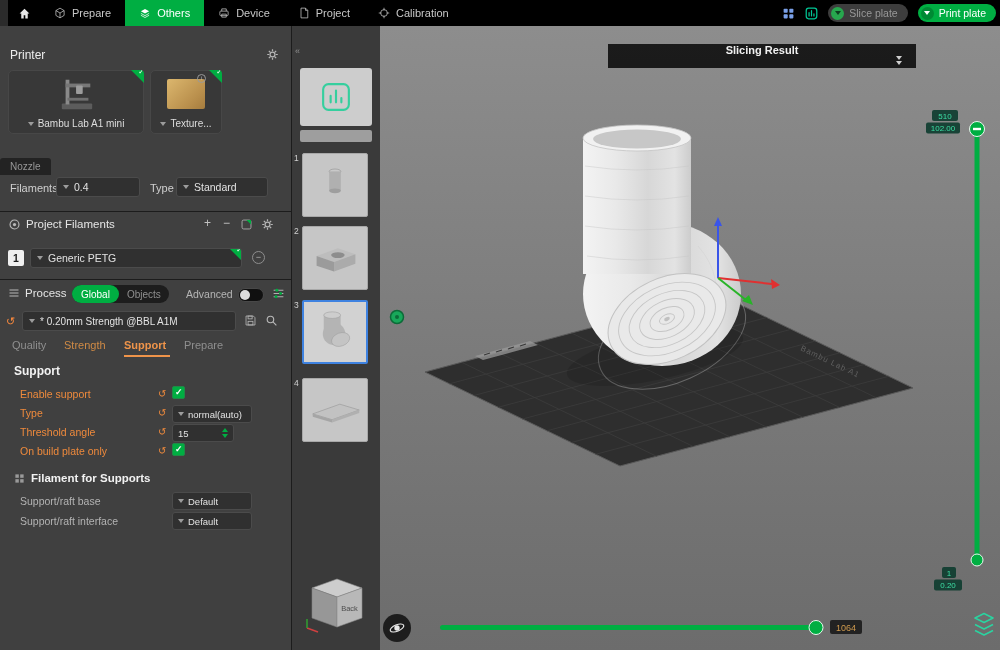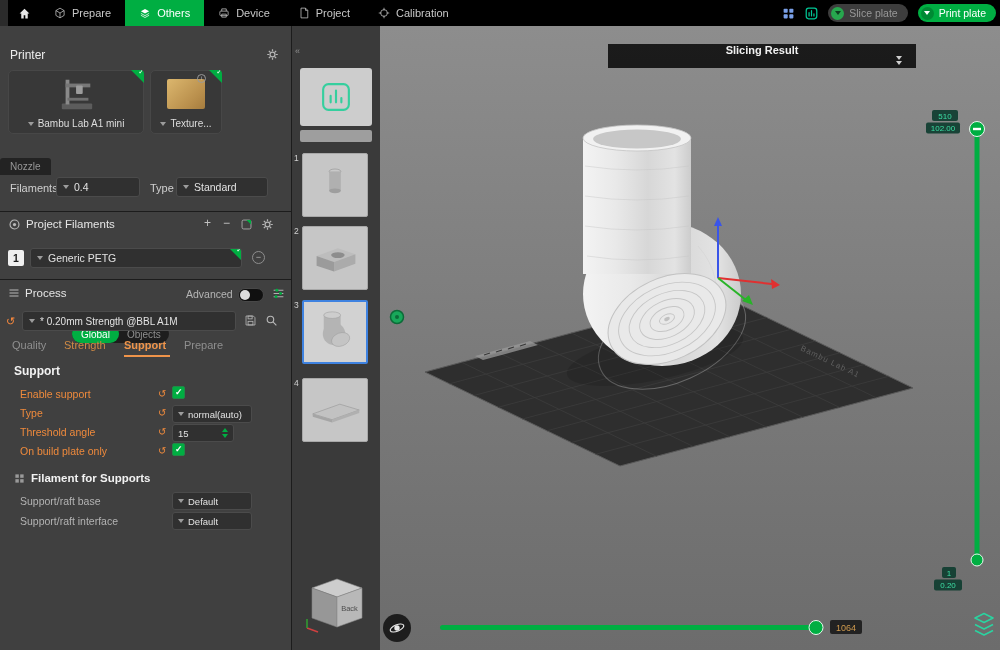--- a/index.html
+++ b/index.html
@@ -35,21 +35,21 @@
   .corner-flag::before { content:""; position:absolute; top:0; right:0; border-top:13px solid #00AE42; border-left:13px solid transparent; }
   .corner-flag::after { content:"✓"; position:absolute; top:-2px; right:0; color:#fff; font-size:7px; }
   .syncbtn { position:absolute; top:44px; left:228px; width:56px; height:64px; background:#404040; border-radius:5px; display:flex; flex-direction:column; align-items:center; justify-content:center; gap:5px; color:#d8d8d8; font-size:9px; }
   .nozzle-tab { position:absolute; left:0; top:132px; padding:3px 10px; background:#232323; border-radius:3px 3px 0 0; font-size:10px; color:#979797; }
   .s-label { position:absolute; font-size:11px; color:#cfcfcf; }
   .combo { position:absolute; height:20px; background:#303030; border:1px solid #4b4b4b; border-radius:3px; display:flex; align-items:center; gap:5px; padding:0 6px; font-size:10.5px; color:#e2e2e2; white-space:nowrap; overflow:hidden; }
   .mini-combo { position:absolute; height:18px; background:#303030; border:1px solid #4b4b4b; border-radius:3px; display:flex; align-items:center; gap:4px; padding:0 5px; font-size:9.5px; color:#e2e2e2; white-space:nowrap; }
   .icon-btn { position:absolute; color:#c2c2c2; font-size:12px; line-height:1; }
   .idx-box { position:absolute; width:16px; height:16px; background:#efefef; color:#1a1a1a; font-size:10.5px; font-weight:bold; display:flex; align-items:center; justify-content:center; border-radius:2px; }
   .circle-minus { position:absolute; width:13px; height:13px; border:1px solid #8e8e8e; border-radius:50%; color:#b5b5b5; font-size:9px; line-height:11px; text-align:center; }
-  .seg-pill { position:absolute; height:18px; background:#1d1d1d; border-radius:9px; display:flex; align-items:center; font-size:10px;margin-top:40px; }
+  .seg-pill { position:absolute; height:18px; background:#1d1d1d; border-radius:9px; display:flex; align-items:center; font-size:10px; }
   .seg-on { background:#00AE42; color:#fff; border-radius:9px; padding:0 9px; height:18px; display:flex; align-items:center; }
   .seg-off { color:#8f8f8f; padding:0 8px; }
   .toggle { position:absolute; width:26px; height:14px; background:#101010; border:1px solid #484848; border-radius:8px; }
   .knob { position:absolute; left:1px; top:1px; width:10px; height:10px; background:#dcdcdc; border-radius:50%; }
   .ptabs span { position:absolute; font-size:11px; color:#8f8f8f; }
   .ptab-mod { color:#cf8a45 !important; }
   .ptab-active { color:#ef944a !important; font-weight:bold; }
   .ptab-underline { position:absolute; height:2px; background:#ef944a; }
   .prow-label { position:absolute; font-size:10.5px; color:#ef8a3c; white-space:nowrap; }
   .reset-ic { position:absolute; color:#ef8a3c; font-size:10px; line-height:1; }

